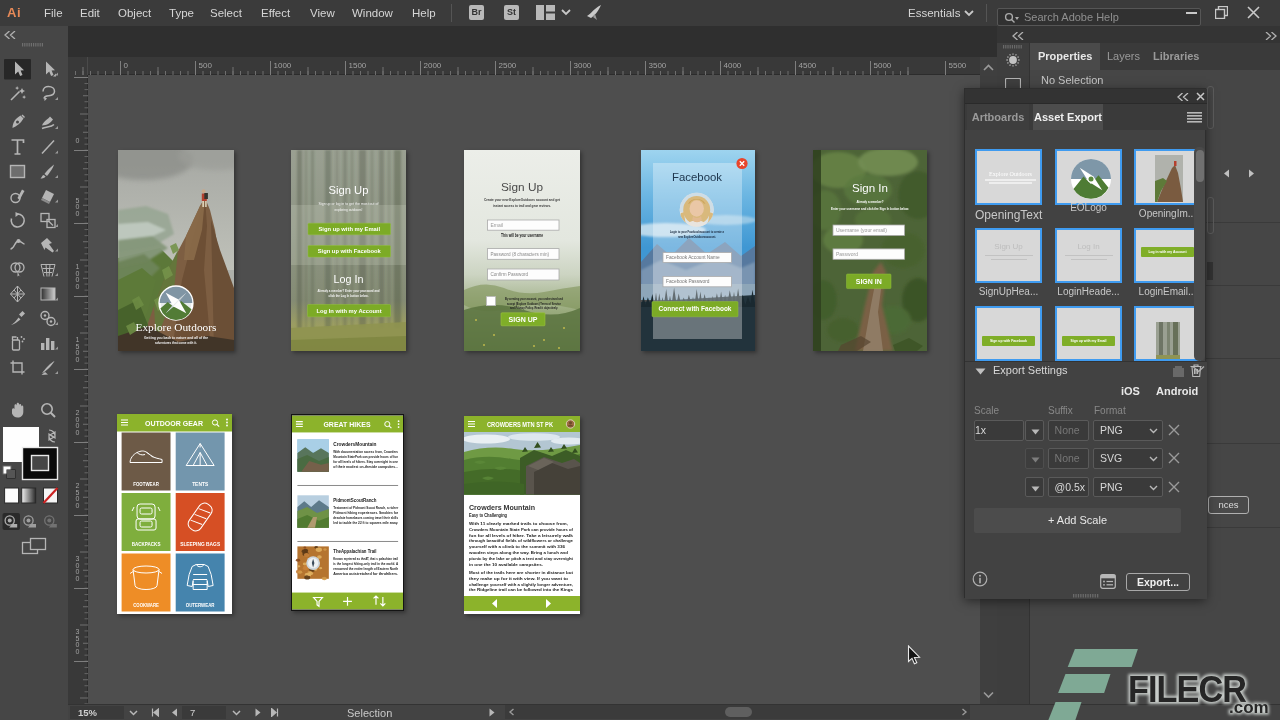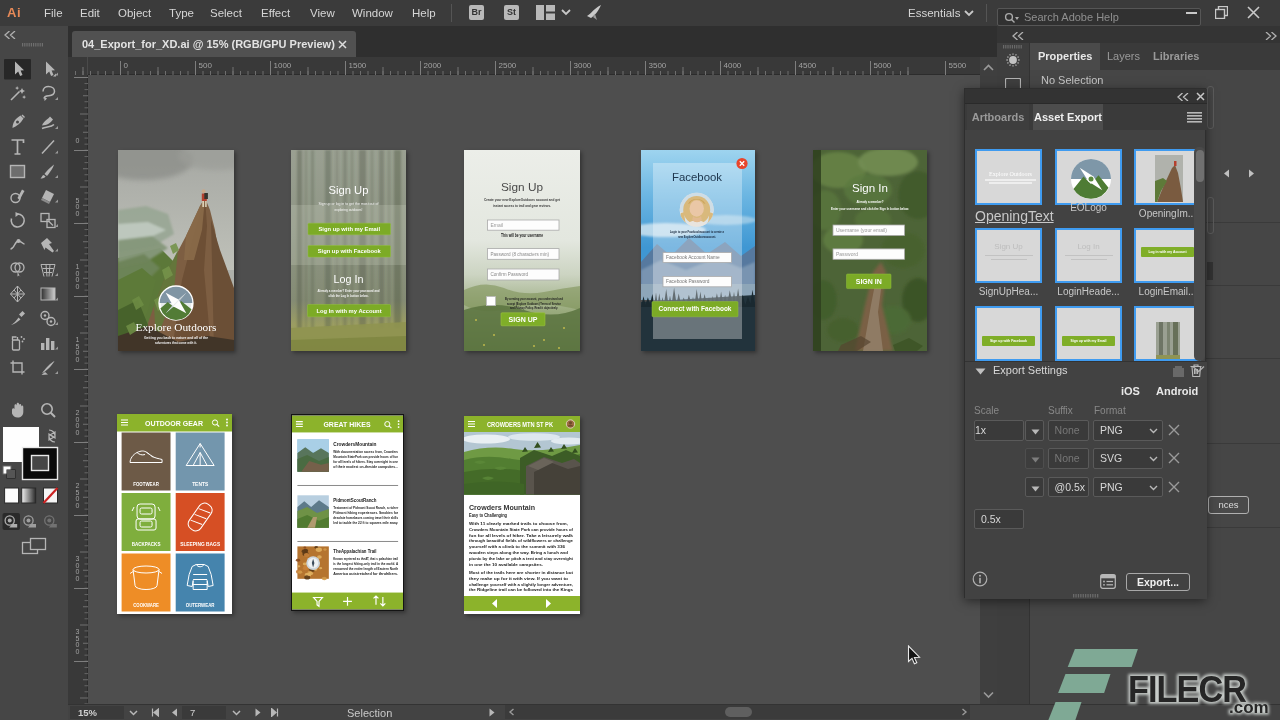--- a/index.html
+++ b/index.html
@@ -54,26 +54,20 @@
  <svg class="abs" style="left:1215px;top:6px;" width="13" height="13">
       <rect x="3.5" y="0.5" width="9" height="9" fill="none" stroke="#c9c9c9" stroke-width="1.4"></rect>
       <rect x="0.5" y="3.5" width="9" height="9" fill="#3b3b3b" stroke="#c9c9c9" stroke-width="1.4"></rect>
     </svg>
  <svg class="abs" style="left:1247px;top:6px;" width="13" height="13">
       <path d="M1,1 L12,12 M12,1 L1,12" stroke="#c9c9c9" stroke-width="1.6"></path>
     </svg>
 </div>
 
 <div class="abs" id="tabstrip" style="left:0;top:26px;width:1280px;height:31px;background:#2f2f2f;">
- <div class="abs" style="left:72px;top:5px;width:284px;height:26px;background:#515151;border-top-left-radius:3px;border-top-right-radius:3px;">
-  <span class="abs" style="left:10px;top:7px;color:#e3e3e3;font-size:11px;font-weight:bold;white-space:nowrap;">04_Export_for_XD.ai @ 15% (RGB/GPU Preview)</span>
-  <svg class="abs" style="left:266px;top:9px;" width="9" height="9">
-        <path d="M1,1 L8,8 M8,1 L1,8" stroke="#ddd" stroke-width="1.5"></path>
-      </svg>
- </div>
  <svg class="abs" style="left:4px;top:6px;" width="12" height="8">
       <path d="M5.5,0 L1,4 L5.5,8 M11,0 L6.5,4 L11,8" fill="none" stroke="#b0b0b0" stroke-width="1.3"></path>
     </svg>
   </div>
 
 <div class="abs" id="toolbar" style="left:0;top:26px;width:68px;height:694px;background:#464646;">
     <svg class="abs" style="left:4px;top:5px;" width="12" height="8">
       <path d="M5.5,0 L1,4 L5.5,8 M11,0 L6.5,4 L11,8" fill="none" stroke="#b0b0b0" stroke-width="1.3"></path>
     </svg>
 <svg class="abs" style="left:22px;top:17px;" width="24" height="4">
@@ -1099,21 +1093,21 @@
       </svg>
     </div>
     <div class="abs" style="left:169px;top:60px;width:67px;height:55.5px;background:#d8d8d8;border:2px solid #3f9bf0;overflow:hidden;">
       <svg class="abs" style="left:19px;top:4px;" width="28" height="47">
         <rect width="28" height="47" fill="#b0b2ac"></rect>
         <path d="M2,47 L9,30 L17,13 L20,10 L23,18 L26,34 L28,47 Z" fill="#7a5b40"></path>
         <path d="M0,26 L8,23 L12,26 L6,36 L2,47 L0,47 Z" fill="#5e7a39"></path>
         <rect x="19" y="6" width="2.5" height="5" fill="#b5402e"></rect>
       </svg>
     </div>
-    <div class="abs" style="left:10px;top:118.5px;width:67px;text-align:center;color:#c8c8c8;font-size:14px;text-decoration:underline;">OpeningText</div>
+    <div class="abs" style="left:10px;top:118.5px;width:67px;text-align:center;color:#c8c8c8;font-size:12px;">OpeningText</div>
     <div class="abs" style="left:90px;top:113px;width:67px;text-align:center;color:#c8c8c8;font-size:10px;">EOLogo</div>
     <div class="abs" style="left:169px;top:118.5px;width:67px;text-align:center;color:#c8c8c8;font-size:10px;">OpeningIm...</div>
     <div class="abs" style="left:10px;top:138.5px;width:67px;height:55.5px;background:#d8d8d8;border:2px solid #3f9bf0;overflow:hidden;">
       <div class="abs" style="left:0;top:12px;width:63px;text-align:center;color:#bdbdbd;font-size:8px;">Sign Up</div>
       <div class="abs" style="left:8px;top:25px;width:48px;height:1.5px;background:#c2c2c2;"></div>
       <div class="abs" style="left:14px;top:29px;width:36px;height:1.5px;background:#c2c2c2;"></div>
     </div>
     <div class="abs" style="left:90px;top:138.5px;width:67px;height:55.5px;background:#d8d8d8;border:2px solid #3f9bf0;overflow:hidden;">
       <div class="abs" style="left:0;top:12px;width:63px;text-align:center;color:#bdbdbd;font-size:8px;">Log In</div>
       <div class="abs" style="left:8px;top:25px;width:48px;height:1.5px;background:#c2c2c2;"></div>
@@ -1194,20 +1188,21 @@
         <path d="M0.5,0.5 L8.5,0.5 L4.5,5.5 Z" fill="#b8b8b8"></path>
       </svg>
     </div>
     <div class="abs" style="left:82.6px;top:387.7px;width:41px;height:20.5px;background:#3a3a3a;border:1px solid #5a5a5a;border-radius:2px;color:#d8d8d8;font-size:10.5px;line-height:19px;padding-left:6px;">@0.5x</div>
     <div class="abs" style="left:128px;top:387.7px;width:70px;height:20.5px;background:#3a3a3a;border:1px solid #5a5a5a;border-radius:2px;color:#d8d8d8;font-size:10.5px;line-height:19px;padding-left:6px;">PNG<svg class="abs" style="right:4px;top:7px;" width="9" height="6">
         <path d="M1,1 L4.5,4.5 L8,1" stroke="#b8b8b8" stroke-width="1.4" fill="none"></path>
       </svg></div>
     <svg class="abs" style="left:203px;top:391.7px;" width="12" height="12">
       <path d="M1,1 L11,11 M11,1 L1,11" stroke="#9a9a9a" stroke-width="1.4"></path>
     </svg>
+    <div class="abs" style="left:9px;top:419px;width:207px;height:25px;background:#4c4c4c;border-radius:2px;color:#e8e8e8;font-size:11px;text-align:center;line-height:25px;">+ Add Scale</div>
     <svg class="abs" style="left:7px;top:482px;" width="16" height="16">
       <circle cx="8" cy="8" r="6.8" stroke="#b0b0b0" stroke-width="1.2" fill="none"></circle>
       <circle cx="8" cy="4.8" r="1" fill="#b0b0b0"></circle>
       <rect x="7.2" y="6.8" width="1.6" height="5.5" fill="#b0b0b0"></rect>
     </svg>
     <svg class="abs" style="left:135px;top:485px;" width="16" height="15">
       <rect x="0.7" y="0.7" width="14.6" height="13.6" rx="2" stroke="#b8b8b8" stroke-width="1.2" fill="none"></rect>
       <rect x="0.7" y="0.7" width="14.6" height="3.6" fill="#b8b8b8"></rect>
       <circle cx="4" cy="7.5" r="0.9" fill="#b8b8b8"></circle>
       <circle cx="4" cy="10.8" r="0.9" fill="#b8b8b8"></circle>

